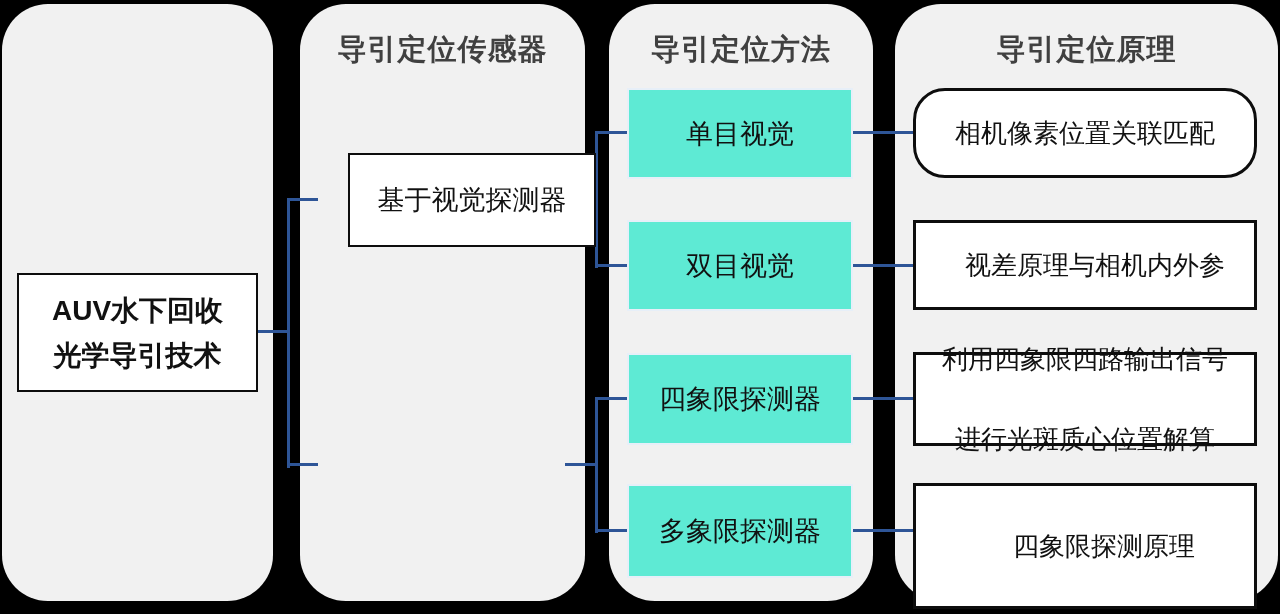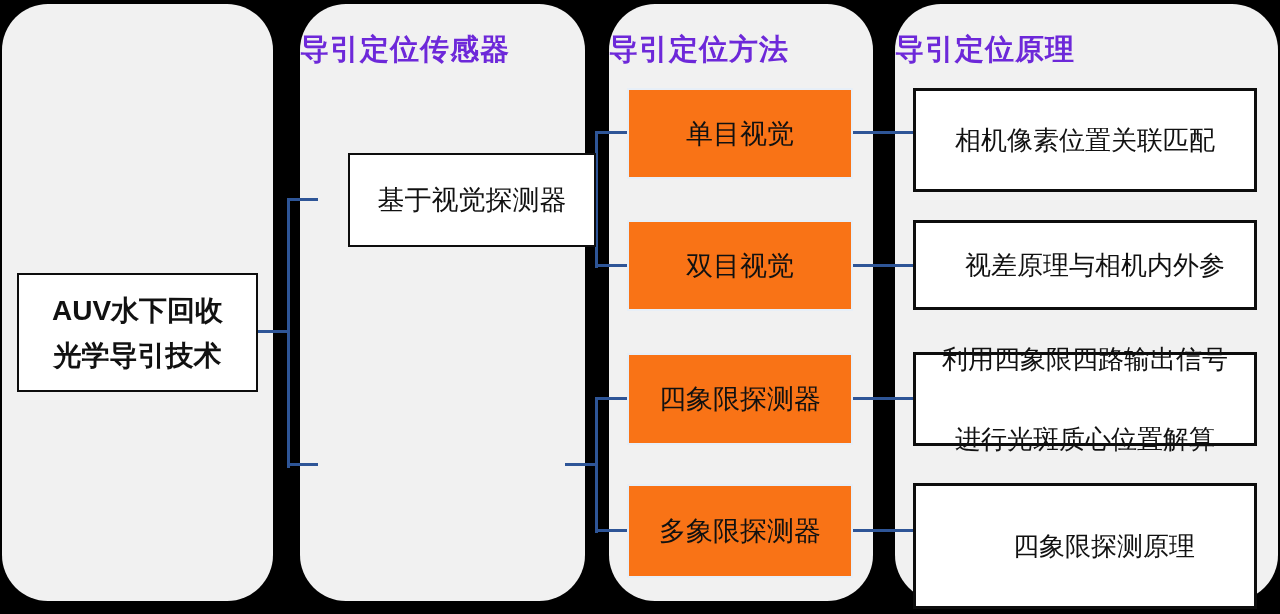--- a/index.html
+++ b/index.html
@@ -17,24 +17,25 @@
     top: 4px;
     height: 597px;
     background: #f1f1f1;
     border-radius: 46px;
   }
   .panel-header {
     position: absolute;
     top: 26px;
     left: 0;
     width: 100%;
+    text-align: center;
     font-size: 29px;
     font-weight: bold;
     letter-spacing: 1px;
-    color: #6d28d9;
+    color: #404040;
   }
   .node {
     position: absolute;
     display: flex;
     flex-direction: column;
     align-items: center;
     justify-content: center;
     text-align: center;
     box-sizing: border-box;
   }
@@ -43,21 +44,21 @@
     border: 2px solid #0d0d0d;
     font-size: 27px;
   }
   .principle-node {
     background: #ffffff;
     border: 3px solid #0d0d0d;
     font-size: 26px;
     line-height: 40px;
   }
   .blue-node {
-    background: #f97316;
+    background: #5eead4;
     border: 2px solid #e7eff8;
     font-size: 27px;
   }
   .root-node {
     background: #ffffff;
     border: 2px solid #0d0d0d;
     font-size: 28px;
     font-weight: bold;
     line-height: 45px;
   }
@@ -119,21 +120,21 @@
   <div class="node blue-node" style="left:627px; top:220px; width:226px; height:91px;">
     <span>双目视觉</span>
   </div>
   <div class="node blue-node" style="left:627px; top:353px; width:226px; height:92px;">
     <span>四象限探测器</span>
   </div>
   <div class="node blue-node" style="left:627px; top:484px; width:226px; height:94px;">
     <span>多象限探测器</span>
   </div>
 
-  <div class="node principle-node" style="left:913px; top:88px; width:344px; height:104px;">
+  <div class="node principle-node" style="left:913px; top:88px; width:344px; height:90px;border-radius:32px;">
     <span>相机像素位置关联匹配</span>
   </div>
   <div class="node principle-node" style="left:913px; top:220px; width:344px; height:90px;padding-left:20px;">
     <span>视差原理与相机内外参</span>
   </div>
   <div class="node principle-node" style="left:913px; top:352px; width:344px; height:94px;gap:40px;">
     <span>利用四象限四路输出信号</span>
     <span>进行光斑质心位置解算</span>
   </div>
   <div class="node principle-node" style="left:913px; top:483px; width:344px; height:126px;padding-left:38px;">

